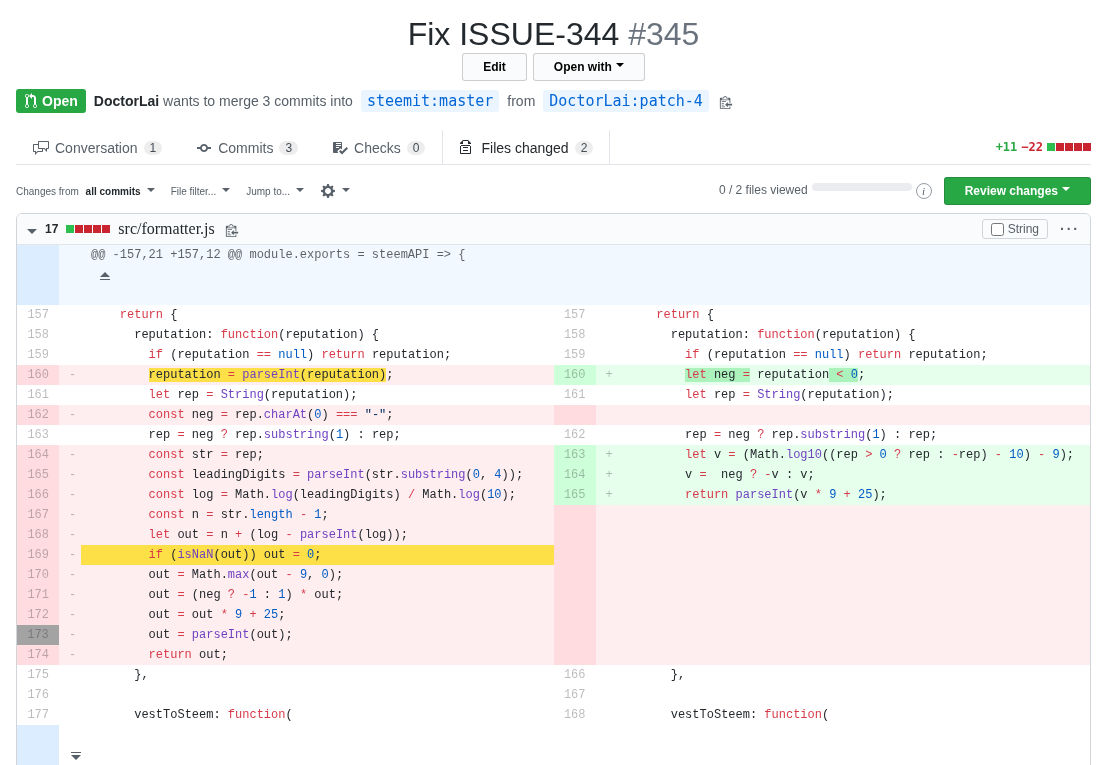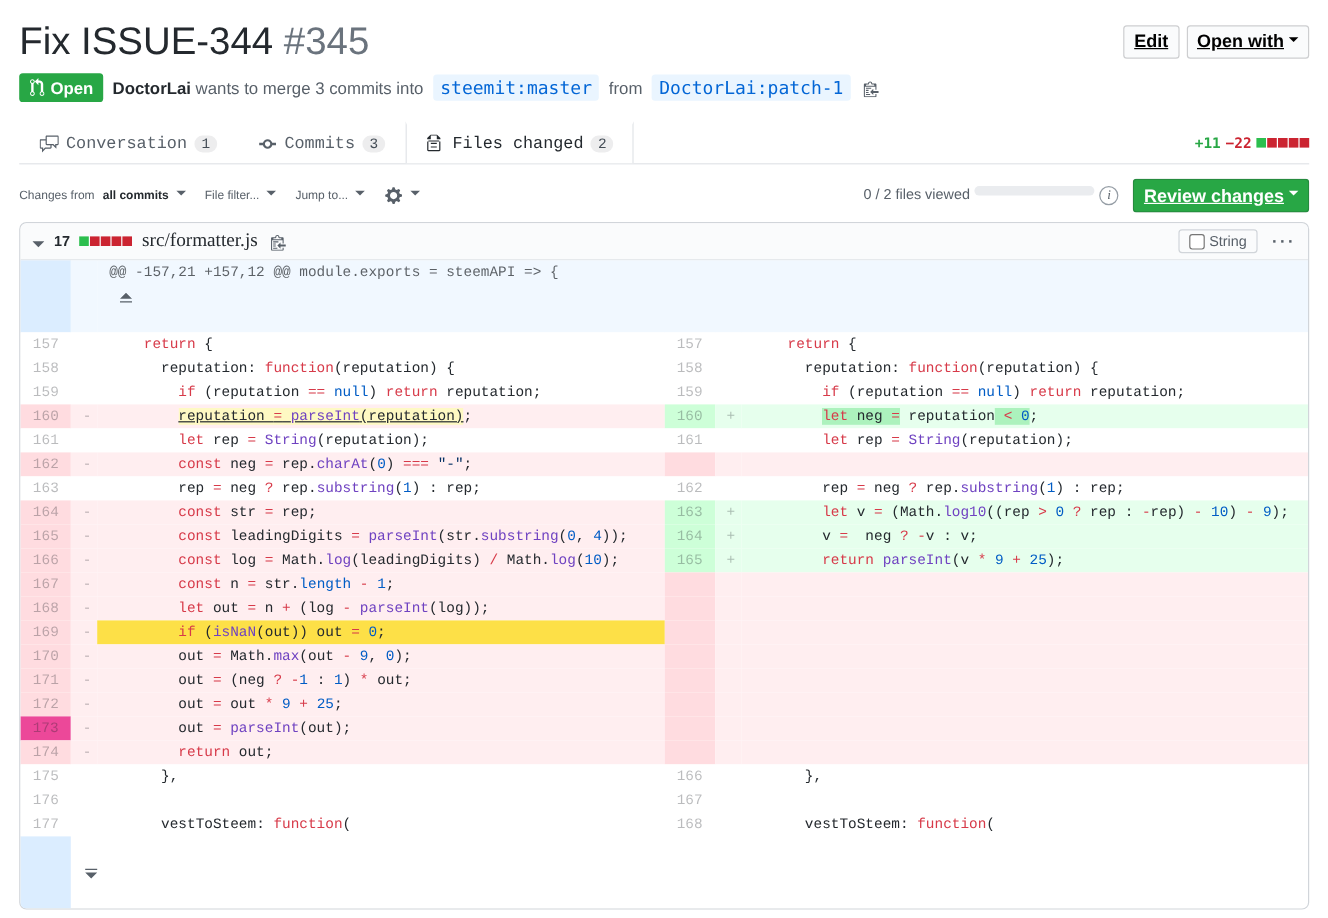--- a/index.html
+++ b/index.html
@@ -1,30 +1,30 @@
 <!DOCTYPE html>
 <html><head>
 <meta charset="utf-8">
 <style>
 * { box-sizing: border-box; margin: 0; padding: 0; }
 body { font-family: -apple-system, BlinkMacSystemFont, "Segoe UI", Helvetica, Arial, sans-serif; font-size: 14px; color: #24292e; background: #fff; padding: 16px; }
-.pr-header { display: flex; align-items: center; justify-content: space-between; margin-bottom: 8px; }
+.pr-header { display: flex; align-items: center; justify-content: space-between; margin-bottom: 8px; flex-direction: column; }
 .pr-title { font-size: 32px; font-weight: 400; }
 .pr-title .num { color: #6a737d; font-weight: 300; }
 .header-buttons { display: flex; gap: 6px; }
-.btn { display: inline-flex; align-items: center; padding: 3px 8px; font-size: 15px; font-weight: 600; border: 1px solid rgba(27,31,35,.2); border-radius: 3px; background: #fafbfc; cursor: pointer; height: 28px; text-decoration: underline; }
+.btn { display: inline-flex; align-items: center; padding: 3px 20px; font-size: 12px; font-weight: 600; border: 1px solid rgba(27,31,35,.2); border-radius: 3px; background: #fafbfc; cursor: pointer; height: 28px; }
 .btn-green { background: #28a745; color: #fff; border-color: rgba(27,31,35,.2); }
 .state-badge { display: inline-flex; align-items: center; gap: 4px; background: #28a745; color: #fff; padding: 4px 8px; border-radius: 3px; font-weight: 600; font-size: 14px; }
 .merge-line { display: flex; align-items: center; gap: 8px; margin-bottom: 16px; color: #586069; }
 .merge-line strong { color: #24292e; }
 .branch-pill { font-family: SFMono-Regular, Consolas, monospace; font-size: 15px; background: #eaf5ff; color: #0366d6; padding: 2px 6px; border-radius: 3px; }
 .icon-btn { cursor: pointer; color: #586069; padding: 2px; }
 .tabs-row { display: flex; align-items: center; justify-content: space-between; border-bottom: 1px solid #e1e4e8; }
 .tabs { display: flex; }
-.tab { display: flex; align-items: center; gap: 6px; padding: 8px 16px; color: #586069; cursor: pointer; border: 1px solid transparent; border-bottom: none; border-top: 3px solid transparent; font-family: Liberation Mono, monospace; }
+.tab { display: flex; align-items: center; gap: 6px; padding: 8px 16px; color: #586069; cursor: pointer; border: 1px solid transparent; border-bottom: none; border-top: 3px solid transparent; }
 .tab.selected { background: #fff; border-color: #e1e4e8; border-top: 3px solid transparent; color: #24292e; }
 .tab .count { background: rgba(27,31,35,.08); border-radius: 20px; padding: 0 6px; font-size: 12px; color: #444d56; }
 .diffstat { display: flex; align-items: center; gap: 4px; font-size: 12px; font-family: SFMono-Regular, Consolas, monospace; }
 .diffstat .add { color: #28a745; font-weight: 600; }
 .diffstat .del { color: #cb2431; font-weight: 600; }
 .blocks { display: flex; gap: 1px; }
 .block { width: 8px; height: 8px; }
 .block.g { background: #2cbe4e; }
 .block.r { background: #cb2431; }
 .toolbar-row { display: flex; align-items: center; justify-content: space-between; padding: 12px 0 8px; }
@@ -51,21 +51,21 @@
 .hunk-row td { background: #f1f8ff; color: rgba(27,31,35,.7); }
 .hunk-row .num-col { background: #dbedff; }
 .hunk-row .expand { cursor: pointer; text-align: center; color: #586069; }
 .del .num-col { background: #ffdce0; }
 .del .sign-col, .del .code-col { background: #ffeef0; }
 .k { color: #d73a49; }
 .f { color: #6f42c1; }
 .s { color: #032f62; }
 .n { color: #005cc5; }
 .p { color: #24292e; }
-.hl-del { background: #fef9c3; text-decoration: underline; }
+.hl-del { background: #fde047; }
 .hl-add { background: #acf2bd; }
 .expand-btn { width: 42px; background: #dbedff; text-align: center; cursor: pointer; color: #586069; }
 .caret::after { content: ""; display: inline-block; border: 4px solid transparent; border-top-color: currentColor; margin-left: 4px; vertical-align: middle; }
 svg { vertical-align: text-bottom; }
 </style>
 </head>
 <body>
 
 <div class="pr-header">
   <h1 class="pr-title">
@@ -82,21 +82,21 @@
     <svg width="14" height="16" viewBox="0 0 12 16" fill="#fff">
         <path d="M11 11.28V5c-.03-.78-.34-1.47-.94-2.06C9.46 2.35 8.78 2.03 8 2H7V0L4 3l3 3V4h1c.27.02.48.11.69.31.21.2.3.42.31.69v6.28A1.993 1.993 0 0010 15a1.993 1.993 0 001-3.72zm-1 2.92c-.66 0-1.2-.55-1.2-1.2 0-.65.55-1.2 1.2-1.2.65 0 1.2.55 1.2 1.2 0 .65-.55 1.2-1.2 1.2zM4 3c0-1.11-.89-2-2-2a1.993 1.993 0 00-1 3.72v6.56A1.993 1.993 0 002 15a1.993 1.993 0 001-3.72V4.72c.59-.34 1-.98 1-1.72zm-.8 10c0 .66-.55 1.2-1.2 1.2-.65 0-1.2-.55-1.2-1.2 0-.65.55-1.2 1.2-1.2.65 0 1.2.55 1.2 1.2zM2 4.2C1.34 4.2.8 3.65.8 3c0-.65.55-1.2 1.2-1.2.65 0 1.2.55 1.2 1.2 0 .65-.55 1.2-1.2 1.2z"></path>
       </svg>
     <span>Open</span>
   </span>
   <span>
     <strong>DoctorLai</strong> <span>wants to merge 3 commits into</span>
   </span>
   <span class="branch-pill">steemit:master</span>
   <span>from</span>
-  <span class="branch-pill">DoctorLai:patch-1</span>
+  <span class="branch-pill">DoctorLai:patch-4</span>
   <span class="icon-btn">
     <svg width="14" height="14" viewBox="0 0 14 16" fill="currentColor">
         <path d="M2 13h4v1H2v-1zm5-6H2v1h5V7zm2 3V8l-3 3 3 3v-2h5v-2H9zM4.5 9H2v1h2.5V9zM2 12h2.5v-1H2v1zm9 1h1v2c-.02.28-.11.52-.3.7-.19.18-.42.28-.7.3H1c-.55 0-1-.45-1-1V4c0-.55.45-1 1-1h3c0-1.11.89-2 2-2 1.11 0 2 .89 2 2h3c.55 0 1 .45 1 1v5h-1V6H1v9h10v-2zM2 5h8c0-.55-.45-1-1-1H8c-.55 0-1-.45-1-1s-.45-1-1-1-1 .45-1 1-.45 1-1 1H3c-.55 0-1 .45-1 1z"></path>
       </svg>
   </span>
 </div>
 
 <div class="tabs-row">
   <div class="tabs">
     <div class="tab">
@@ -105,20 +105,27 @@
         </svg>
       <span>Conversation</span>
         <span class="count">1</span>
     </div>
     <div class="tab">
       <svg width="16" height="16" viewBox="0 0 14 16" fill="#586069">
           <path d="M10.86 7c-.45-1.72-2-3-3.86-3-1.86 0-3.41 1.28-3.86 3H0v2h3.14c.45 1.72 2 3 3.86 3 1.86 0 3.41-1.28 3.86-3H14V7h-3.14zM7 10.2c-1.22 0-2.2-.98-2.2-2.2 0-1.22.98-2.2 2.2-2.2 1.22 0 2.2.98 2.2 2.2 0 1.22-.98 2.2-2.2 2.2z"></path>
         </svg>
       <span>Commits</span>
         <span class="count">3</span>
+    </div>
+    <div class="tab">
+      <svg width="16" height="16" viewBox="0 0 16 16" fill="#586069">
+          <path d="M16 8.5l-6 6-3-3L8.5 10l1.5 1.5L14.5 7 16 8.5zM5.7 12.2l.8.8H2c-.55 0-1-.45-1-1V3c0-.55.45-1 1-1h7c.55 0 1 .45 1 1v6.5l-.8-.8c-.39-.39-1.03-.39-1.42 0L5.7 10.8c-.39.39-.39 1.02 0 1.41zM4 4h5V3H4v1zm0 2h5V5H4v1zm0 2h3V7H4v1z"></path>
+        </svg>
+      <span>Checks</span>
+        <span class="count">0</span>
     </div>
     <div class="tab selected">
       <svg width="16" height="16" viewBox="0 0 14 16" fill="#24292e">
           <path d="M6 7h2v1H3V7h3zm-3 3h5v1H3v-1zm8-6H8V1H3v3H0v2h11V4zM3 0h5l3 3v10c0 .55-.45 1-1 1H1c-.55 0-1-.45-1-1V3l3-3zm7 13V5H1v8h9z"></path>
         </svg>
       <span>Files changed</span>
         <span class="count">2</span>
     </div>
   </div>
   <div class="diffstat">
@@ -335,21 +342,21 @@
         </tr>
         <tr class="del">
           <td class="num-col" style="background: rgb(255, 220, 224); margin-top: 32px;">172</td>
           <td class="sign-col" style="background: rgb(255, 238, 240);">-</td>
           <td class="code-col" style="background: rgb(255, 238, 240);">        out <span class="k">=</span> out <span class="k">*</span> <span class="n">9</span> <span class="k">+</span> <span class="n">25</span>;</td>
           <td class="num-col"></td>
           <td class="sign-col"></td>
           <td class="code-col"></td>
         </tr>
         <tr class="del">
-          <td class="num-col" style="background: #ec4899; text-align: center;">173</td>
+          <td class="num-col" style="background: #a3a3a3; text-align: center;">173</td>
           <td class="sign-col" style="background: rgb(255, 238, 240);">-</td>
           <td class="code-col" style="background: rgb(255, 238, 240);">        out <span class="k">=</span> <span class="f">parseInt</span>(out);</td>
           <td class="num-col"></td>
           <td class="sign-col"></td>
           <td class="code-col"></td>
         </tr>
         <tr class="del">
           <td class="num-col" style="background: rgb(255, 220, 224);">174</td>
           <td class="sign-col" style="background: rgb(255, 238, 240);">-</td>
           <td class="code-col" style="background: rgb(255, 238, 240);">        <span class="k">return</span> out;</td>

